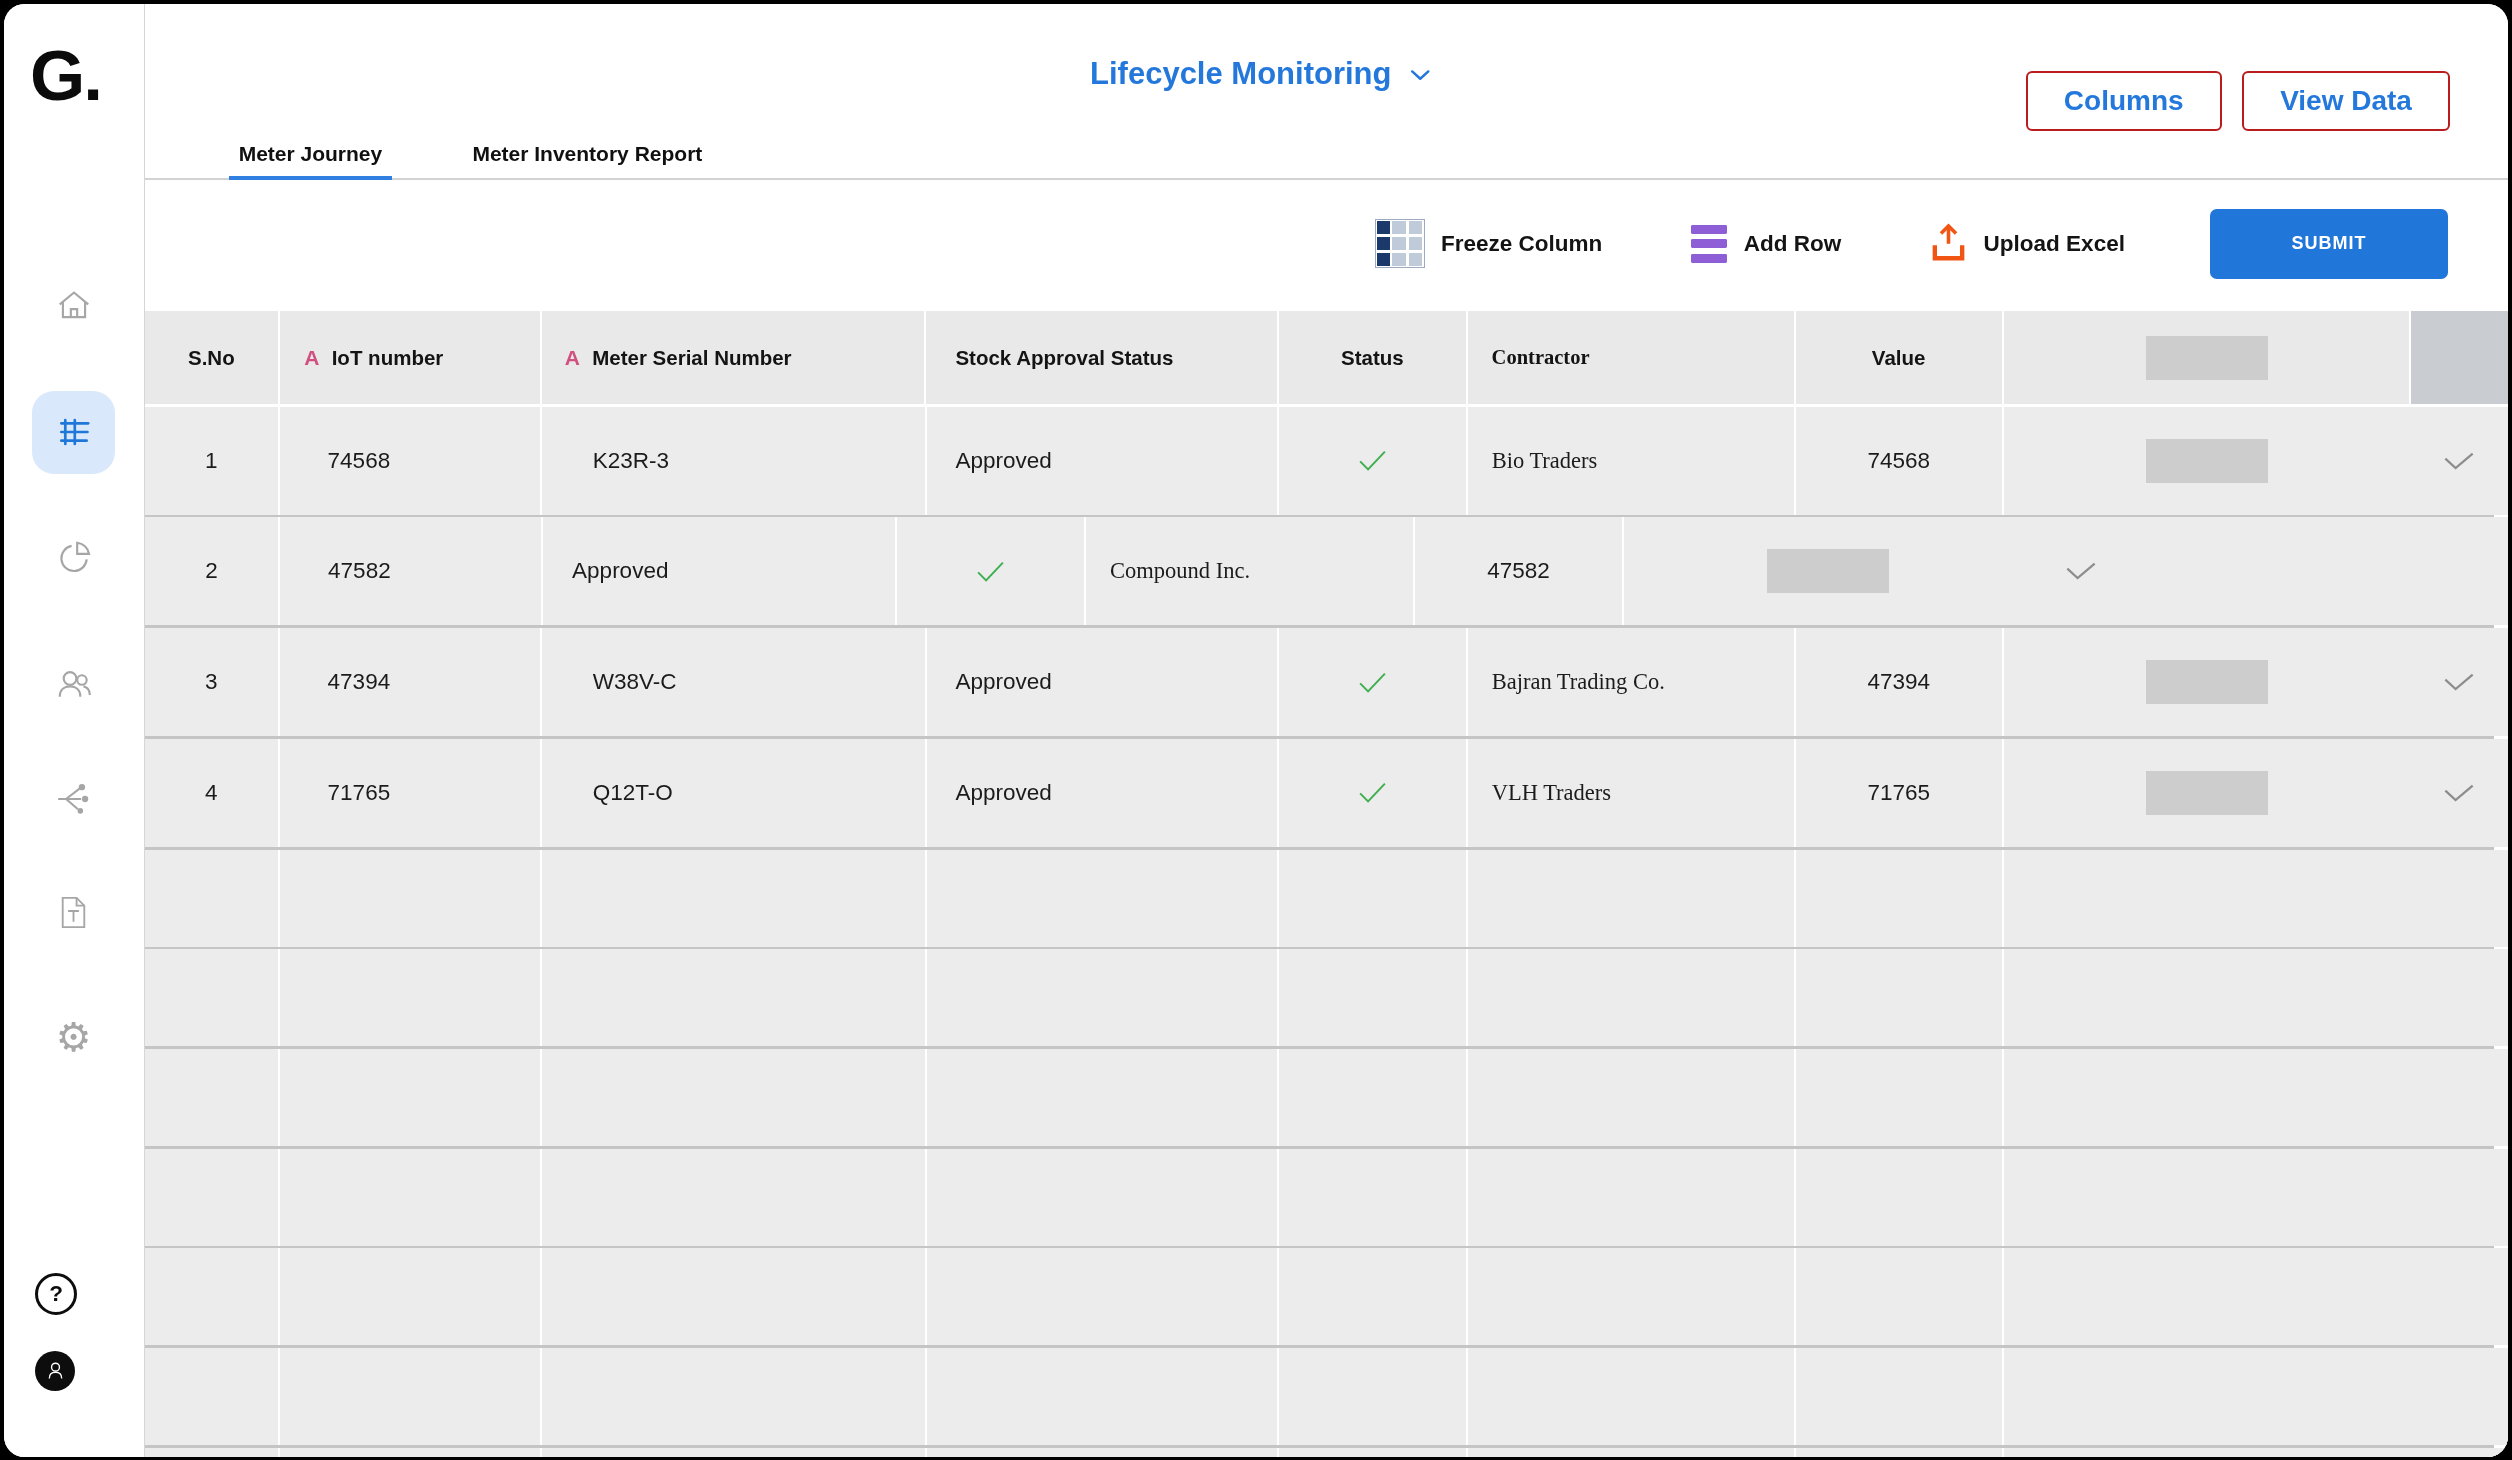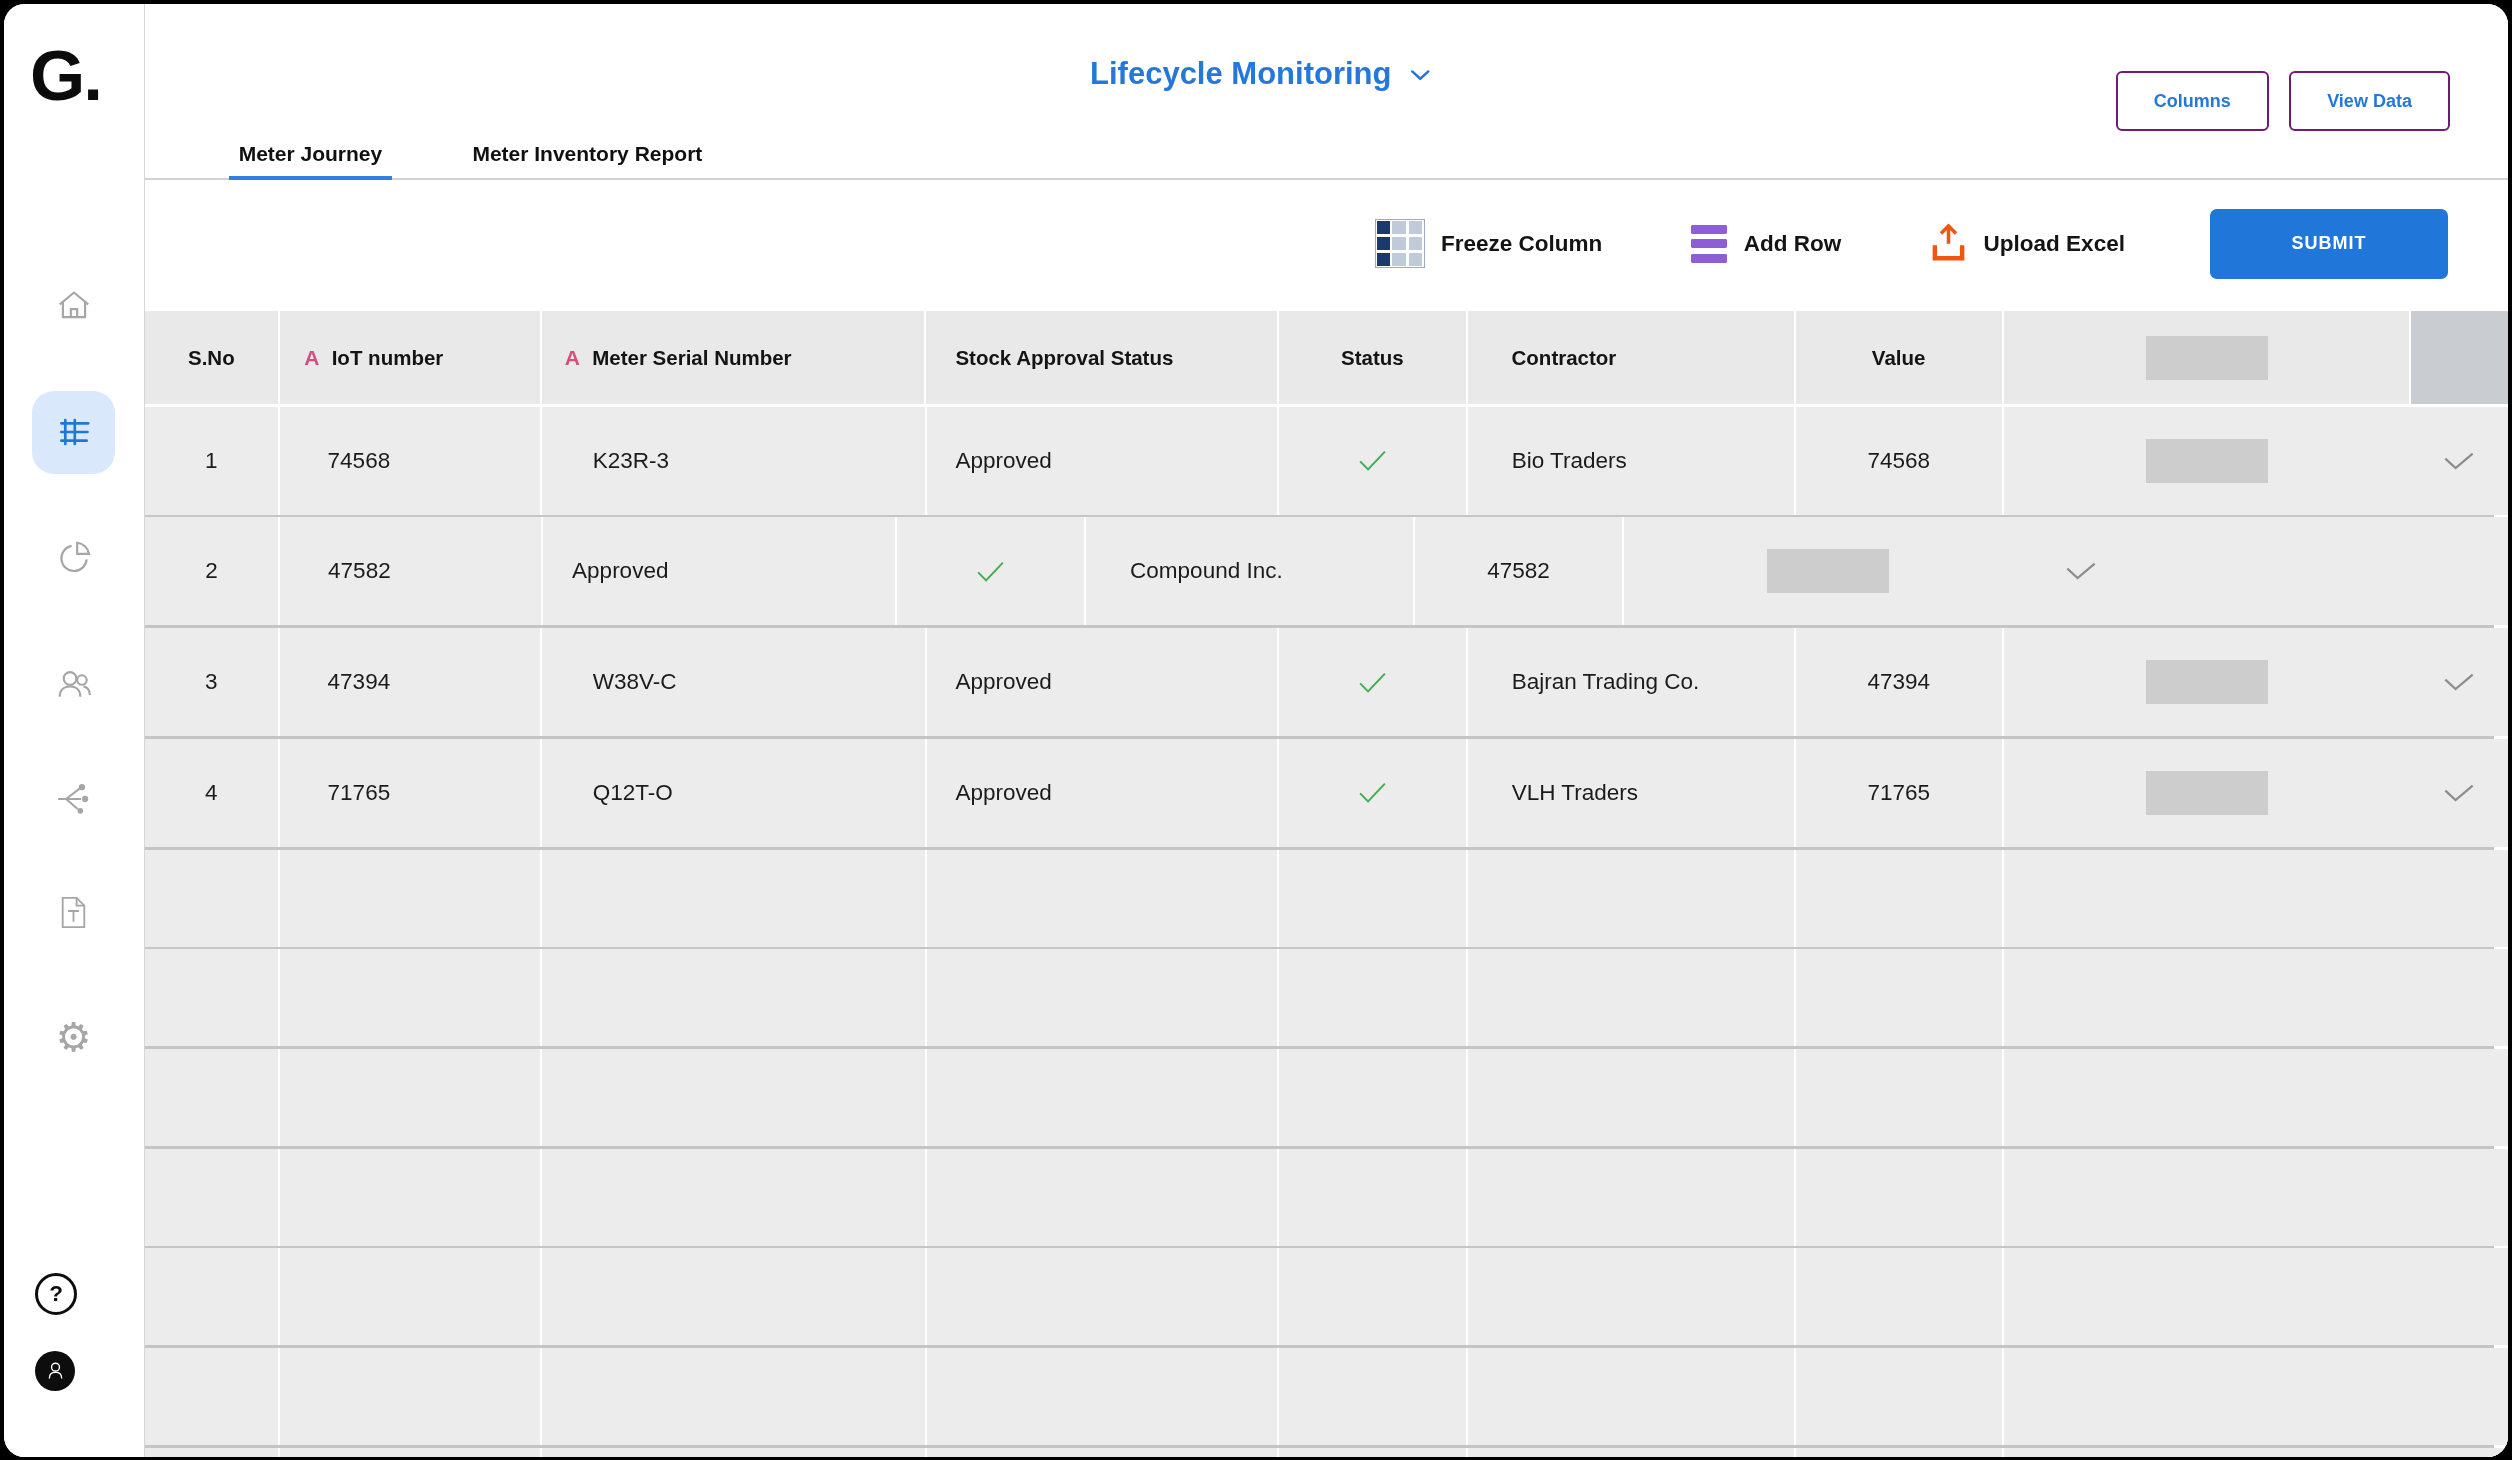--- a/index.html
+++ b/index.html
@@ -24,22 +24,22 @@
   .avatar-circle{position:absolute;left:31px;width:40px;height:40px;background:#0d0d0d;
     border-radius:50%;display:flex;align-items:center;justify-content:center;}
 
   
   .main{position:absolute;left:141px;right:0;top:0;bottom:0;background:#fff;}
   .title-row{position:absolute;left:0;right:0;top:42px;height:55px;display:flex;
     justify-content:center;align-items:center;transform:translateX(-66px);}
   .page-title{font-size:31px;font-weight:700;color:#2478dc;}
   .title-chevron{margin-left:19px;margin-top:6.8px;}
   .header-buttons{position:absolute;right:58px;top:67px;display:flex;gap:20.5px;}
-  .hbtn{height:60px;padding:0 36px;border:2px solid #701a75;border-radius:6.1px;
-    background:#fff;color:#2478dc;font-size:18px;font-weight:700;display:flex;
+  .hbtn{height:60px;padding:0 36px;border:2px solid #b91c1c;border-radius:6.1px;
+    background:#fff;color:#2478dc;font-size:28px;font-weight:700;display:flex;
     align-items:center;justify-content:center;cursor:pointer;box-sizing:border-box;}
 
   .tabbar{position:absolute;left:0;right:0;top:130px;height:44px;
     border-bottom:2px solid #d2d2d2;display:flex;align-items:flex-end;
     padding-left:84px;gap:71px;box-sizing:content-box;}
   .tab{position:relative;padding:0 9.6px 12.3px 9.6px;font-size:21px;font-weight:600;color:#101010;}
   .tab.active{font-weight:700;}
   .tab.active::after{content:'';position:absolute;left:0;right:0;bottom:-2px;height:4.1px;
     background:#2f80e0;}
 
@@ -59,21 +59,21 @@
 
   
   .tablewrap{position:absolute;left:0;right:0;top:307px;bottom:0;overflow:hidden;}
   .trow{display:flex;width:100%;text-align:center;}
   .cell{box-sizing:border-box;display:flex;align-items:center;font-size:22.5px;color:#1b1b1b;}
   .c-sno{width:133px;justify-content:center;}
   .c-iot{width:263px;padding-left:48px;}
   .c-serial{width:386px;padding-left:51px;}
   .c-approval{width:354px;padding-left:29px;}
   .c-status{width:189px;justify-content:center;}
-  .c-contractor{width:329px;padding-left:44px;}
+  .c-contractor{width:329px;padding-left:24px;font-family:Liberation Serif, serif;}
   .c-value{width:209px;justify-content:center;}
   .c-ph{width:409px;justify-content:center;}
   .c-rowcheck{width:99px;justify-content:center;}
   .vline{border-left:2.7px solid #fff;}
   .thead{height:93px;background:#e9e9e9;}
   .thead .cell{font-size:20.5px;font-weight:700;color:#141414;}
   .thead .c-iot{padding-left:24.6px;gap:12.3px;}
   .thead .c-serial{padding-left:23px;gap:12.3px;}
   .thead .c-last{background:#c9cdd1;border-left:2.7px solid #fff;}
   .a-icon{font-size:21px;font-weight:800;color:#d0517f;}

